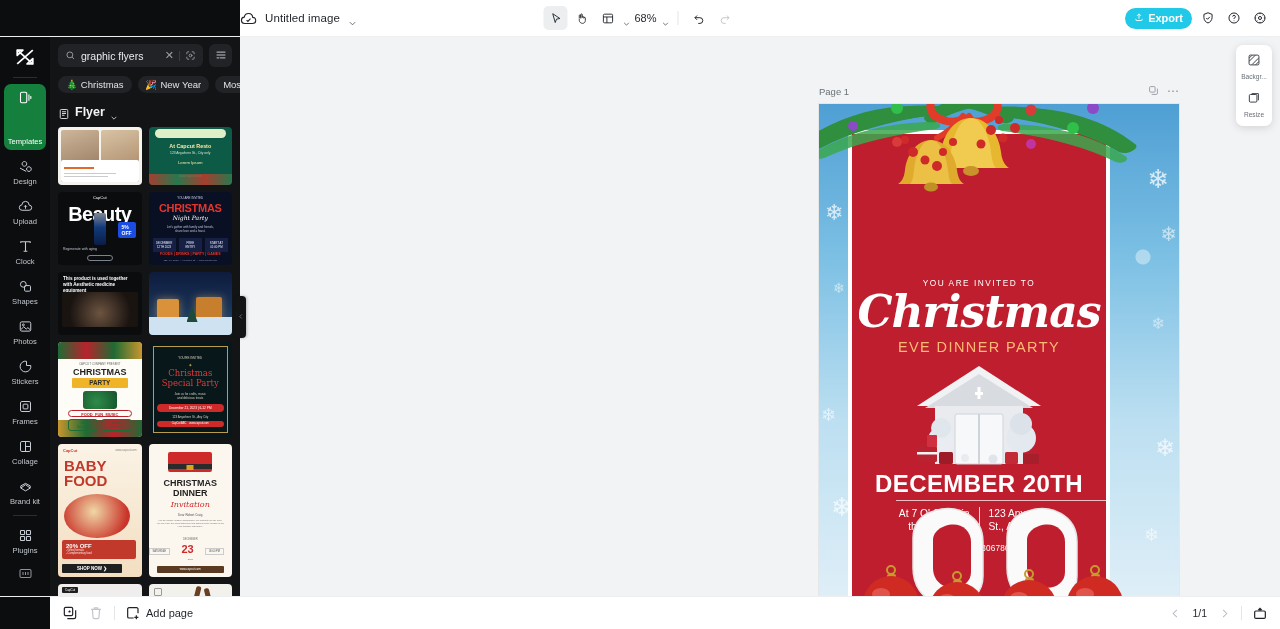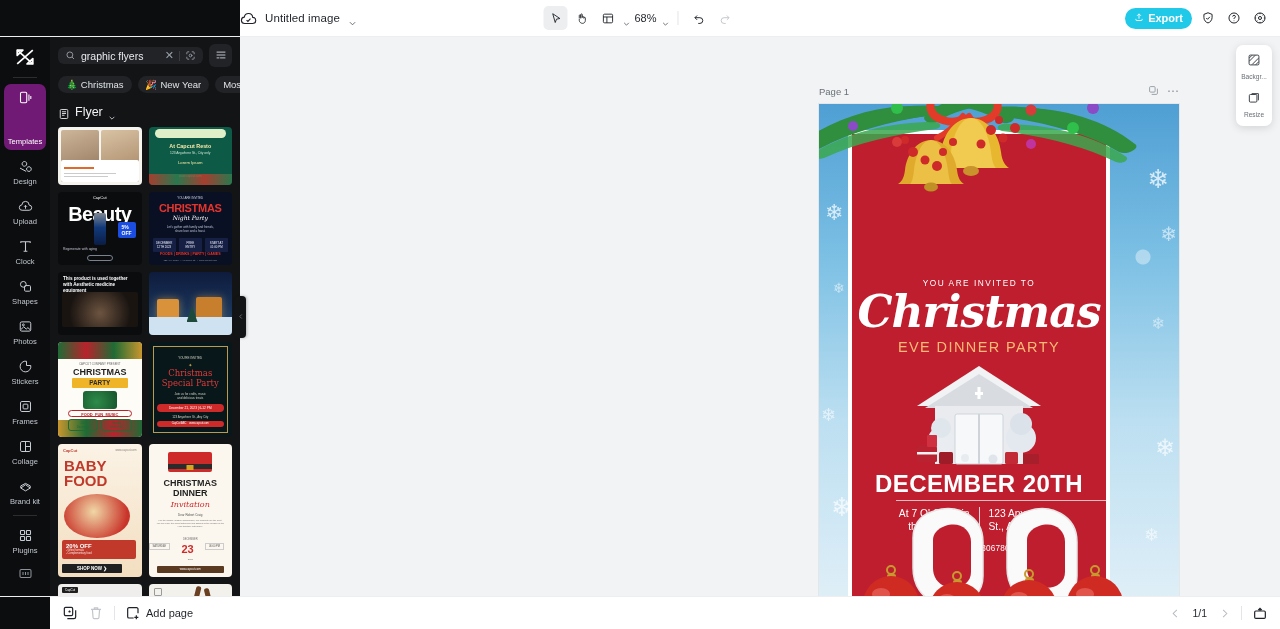--- a/index.html
+++ b/index.html
@@ -58,54 +58,54 @@
   .logo {
     width:28px;height:28px;display:flex;align-items:center;justify-content:center;
     color:#fff; margin-bottom:4px;
   }
   .rail-div { width:24px;height:1px;background:#2b2d31;margin:2px 0 6px; }
   .rail-item {
     width:42px; padding:5px 0 4px; border-radius:7px;
     display:flex; flex-direction:column; align-items:center; gap:2px;
     color:#c7ccd4; margin-bottom:3px;
   }
-  .rail-item.active { background:#701a75; color:#ffffff;gap:31px; }
+  .rail-item.active { background:#15803d; color:#ffffff;gap:31px; }
   .rail-ico { width:17px;height:17px;display:flex;align-items:center;justify-content:center; }
   .rail-label { font-size:7.6px; line-height:9px; text-align:center; color:#c2c7ce; }
   .rail-item.active .rail-label { color:#fff; }
   .rail-bottom { position:absolute; bottom:8px; }
   .rail-bottom .rail-ico { width:16px;height:16px;color:#8b9099; }
 
   
   .panel {
     width:190px; background:#131416; display:flex; flex-direction:column;
     position:relative;
   }
   .search-row { display:flex; align-items:center; gap:6px; padding:7px 8px 0; }
   .search-box {
-    flex:1; height:17px; background:#212327; border-radius:6px;
+    flex:1; height:23px; background:#212327; border-radius:6px;
     display:flex; align-items:center; gap:5px; padding:0 7px;
   }
   .search-box svg { width:11px;height:11px;color:#9aa0a8; }
   .search-text { flex:1; font-size:10.5px; color:#e9eaec; }
   .sb-x { color:#9aa0a8; font-size:11px; }
   .sb-bar { width:1px;height:10px;background:#3a3d42; }
   .filter-btn {
     width:23px;height:23px;background:#212327;border-radius:6px;
     display:flex;align-items:center;justify-content:center;color:#c9ced6;
   }
   .chips { display:flex; gap:6px; padding:9px 8px 0; overflow:hidden; }
   .chip {
     height:17px; background:#212327; border-radius:9px;
     display:flex;align-items:center;gap:3px;padding:0 8px;
     font-size:9.5px;color:#dfe2e6; white-space:nowrap; flex:0 0 auto;
   }
   .cat-row { display:flex;align-items:center;gap:5px;padding:12px 8px 8px; }
   .cat-ico { width:12px;height:12px;color:#e9eaec; }
-  .cat-label { font-size:12.5px;font-weight:400;color:#f2f3f5; }
+  .cat-label { font-size:12.5px;font-weight:700;color:#f2f3f5; }
   .cat-chev { width:8px;height:8px;color:#c9ced6; }
 
   .grid {
     flex:1; overflow:hidden; padding:0 8px; display:grid;
     grid-template-columns:1fr 1fr; gap:7px; align-content:start;
   }
   .tcard { border-radius:4px; overflow:hidden; position:relative; }
   .tcard-inner { width:100%; height:100%; position:relative; }
 
   .panel-handle {
@@ -609,21 +609,21 @@
           <div style="position:absolute;top:8px;left:50%;transform:translateX(-50%);width:44px;height:20px;background:#cf2a2a;border-radius:2px;"></div>
           <div style="position:absolute;top:20px;left:50%;transform:translateX(-50%);width:44px;height:5px;background:#2b2b2b;"></div>
           <div style="position:absolute;top:21px;left:50%;transform:translateX(-50%);width:7px;height:5px;background:#d9a420;"></div>
           <div style="position:absolute;top:34px;width:100%;text-align:center;color:#1f1f1f;font-size:9px;font-weight:800;line-height:10px;">CHRISTMAS<br>DINNER</div>
           <div style="position:absolute;top:56px;width:100%;text-align:center;color:#cf2a2a;font-family:'DejaVu Serif',serif;font-style:italic;font-size:8px;">Invitation</div>
           <div style="position:absolute;top:69px;width:100%;text-align:center;color:#555;font-size:3px;">Dear Robert Craig</div>
           <div style="position:absolute;top:75px;left:8px;right:8px;color:#777;font-size:2.3px;line-height:3.2px;text-align:center;">
             For the holiday season approaches, our products are the best. You will enjoy the finest gathering and sharing of the season of the year together with family.
           </div>
           <div style="position:absolute;top:94px;width:100%;text-align:center;color:#777;font-size:2.6px;">DECEMBER</div>
-          <div style="position:absolute;top:99px;left:0;right:8px;display:flex;align-items:flex-start;justify-content:space-between;">
+          <div style="position:absolute;top:99px;left:0;right:8px;display:flex;align-items:flex-end;justify-content:space-between;">
             <span style="color:#555;font-size:2.6px;border:.5px solid #ccc;padding:1px 3px;">SATURDAY</span>
             <span style="color:#cf2a2a;font-size:11px;font-weight:800;">23</span>
             <span style="color:#555;font-size:2.6px;border:.5px solid #ccc;padding:1px 3px;">06:00 PM</span>
           </div>
           <div style="position:absolute;top:114px;width:100%;text-align:center;color:#777;font-size:2.3px;">2023</div>
           <div style="position:absolute;bottom:4px;left:8px;right:8px;height:7px;background:#5b3a22;border-radius:1px;color:#fff;font-size:2.8px;text-align:center;line-height:7px;">www.capcut.com</div>
         </div>
       </div>
 
       <div class="tcard" style="height:40px;">

